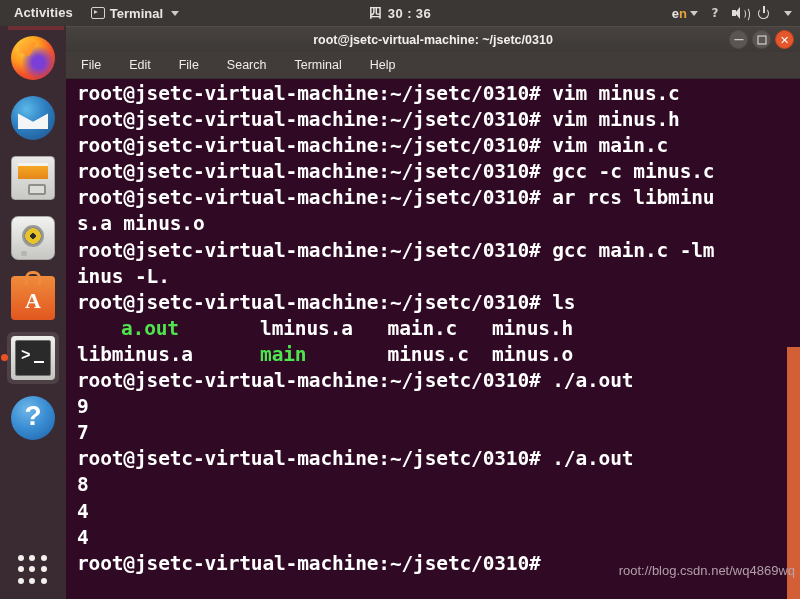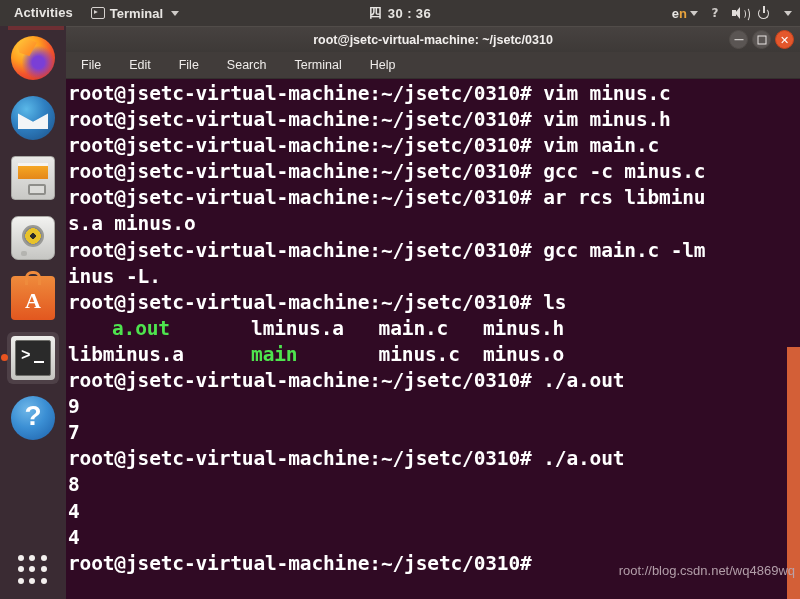--- a/index.html
+++ b/index.html
@@ -320,21 +320,21 @@
   }
 
   #terminal {
     position: relative;
     height: 521px;
     background: #300a24;
     overflow: hidden;
   }
   #term-text {
     position: absolute;
-    left: 2px; top: 2px;
+    left: 11px; top: 2px;
     right: 0;
     font-family: "DejaVu Sans Mono", "Liberation Mono", monospace;
     font-size: 19.5px;
     font-weight: bold;
     line-height: 26.1px;
     color: #ffffff;
     white-space: pre;
     letter-spacing: -0.15px;
   }
   .ln { height: 26.1px; }

